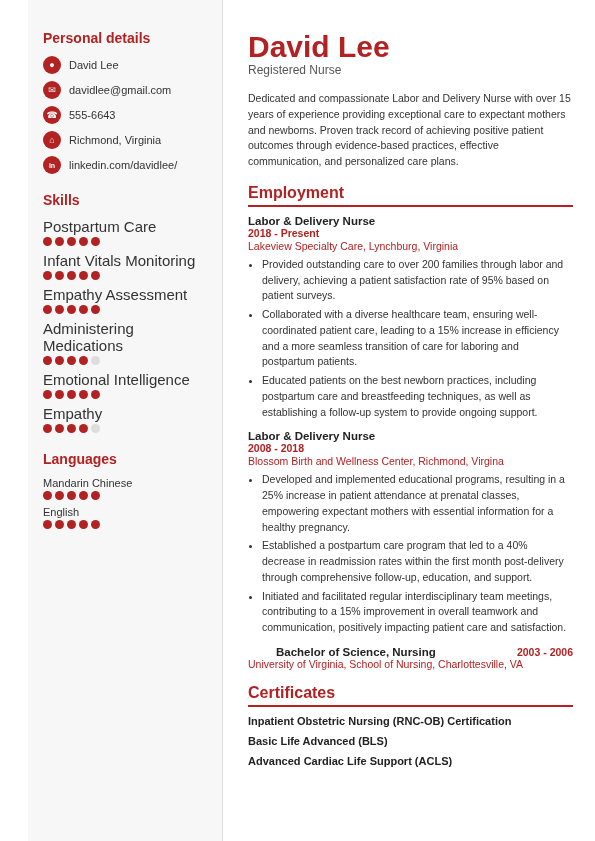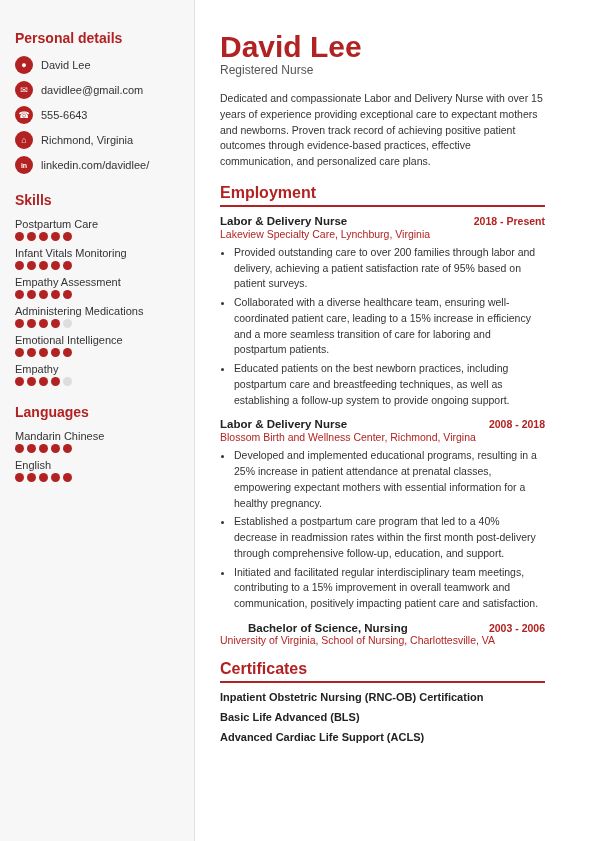--- a/index.html
+++ b/index.html
@@ -8,20 +8,21 @@
       font-size: 11px;
       color: #333;
       background: #fff;
       width: 595px;
       min-height: 841px;
     }
     .page {
       display: flex;
       width: 565px;
       min-height: 841px;
+      margin-left: 28px;
     }
     
     .sidebar {
       width: 195px;
       min-width: 195px;
       background: #f7f7f7;
       padding: 30px 15px 20px 15px;
       border-right: 1px solid #e0e0e0;
     }
     .sidebar-section-title {
@@ -51,21 +52,21 @@
       display: flex;
       align-items: center;
       justify-content: center;
       color: white;
       font-size: 9px;
     }
     .skill-item {
       margin-bottom: 6px;
     }
     .skill-name {
-      font-size: 11px;
+      font-size: 15px;
       color: #333;
       margin-bottom: 2px;
     }
     .skill-dots {
       display: flex;
       gap: 3px;
     }
     .dot {
       width: 9px;
       height: 9px;
@@ -111,20 +112,21 @@
     .summary-text {
       font-size: 10.5px;
       color: #333;
       line-height: 1.5;
     }
     .job-header {
       display: flex;
       justify-content: space-between;
       align-items: baseline;
       margin-bottom: 1px;
+      flex-direction: column;
     }
     .job-title {
       font-size: 11.5px;
       font-weight: bold;
       color: #222;
     }
     .job-dates {
       font-size: 10.5px;
       color: #b22222;
       font-weight: bold;

